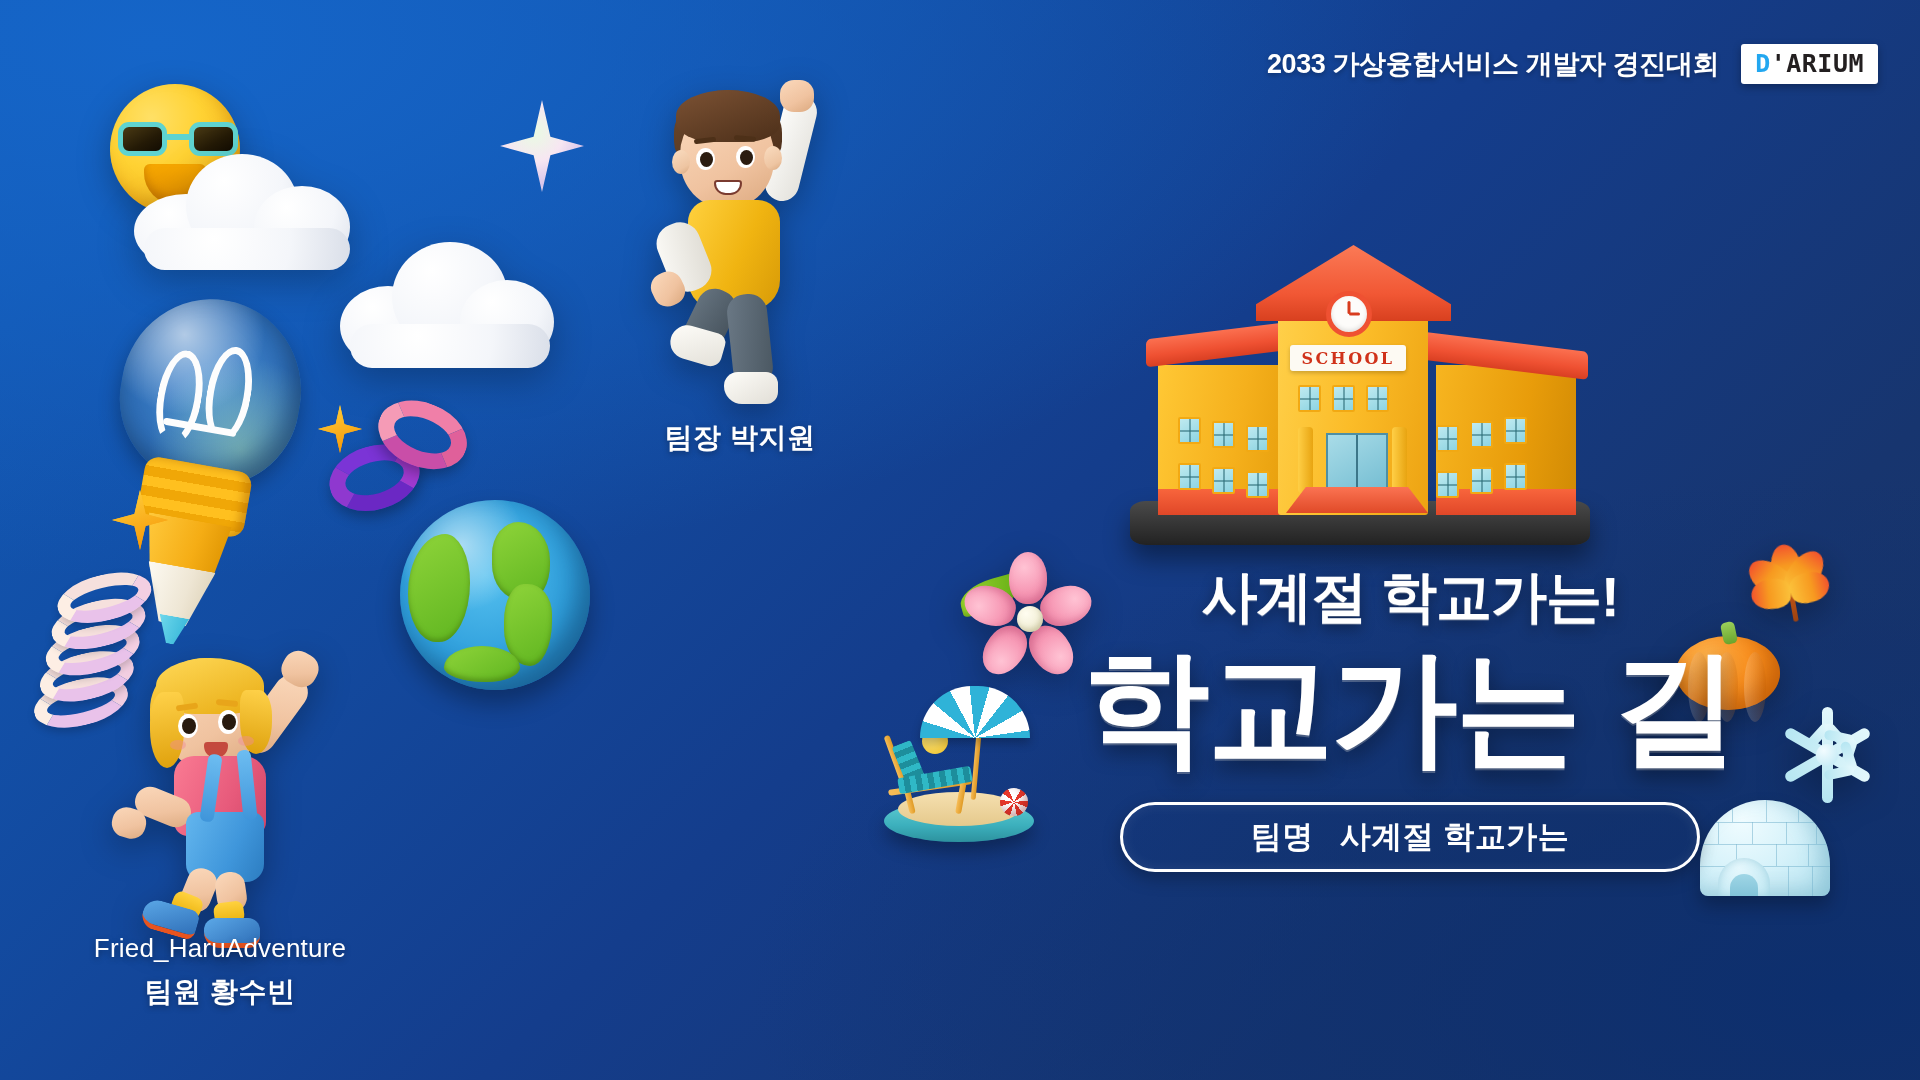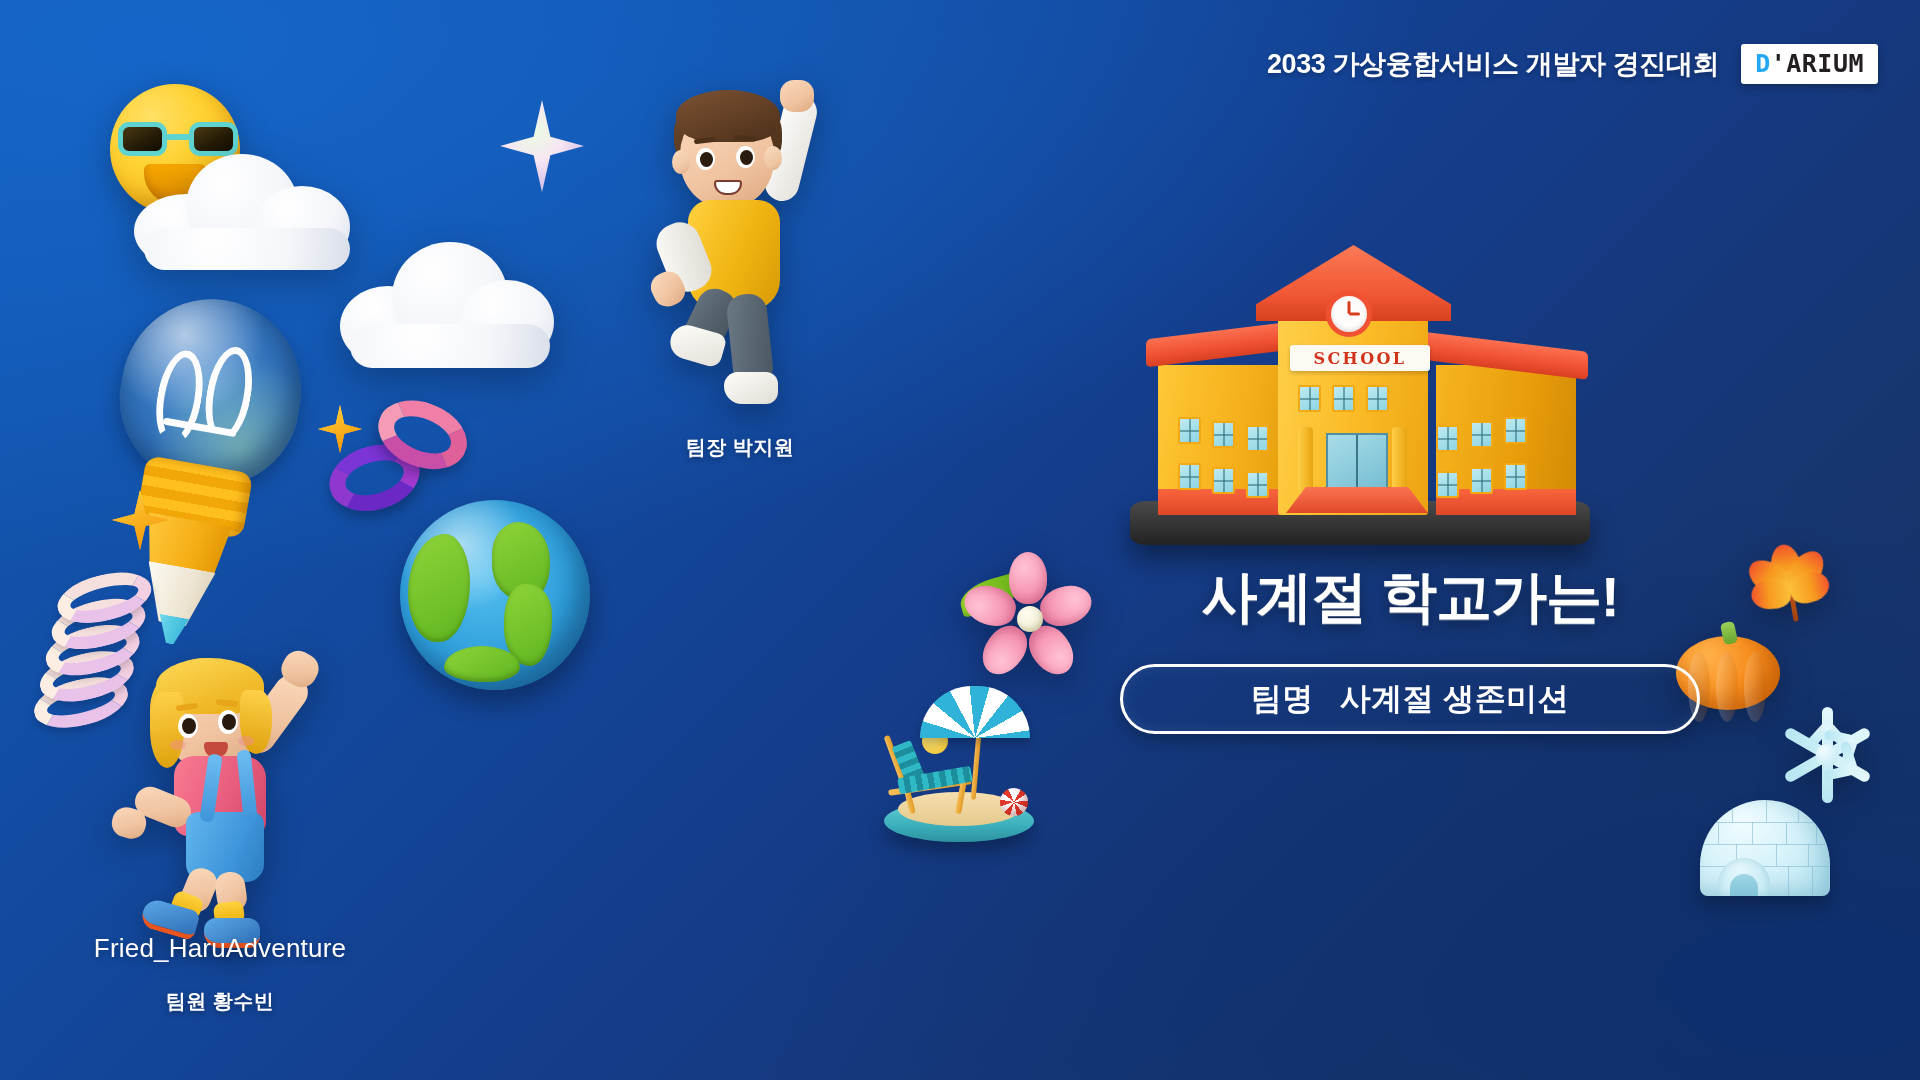--- a/index.html
+++ b/index.html
@@ -247,21 +247,21 @@
     border: 5px solid #ef5132;
     box-shadow: inset 0 -2px 4px rgba(0,0,0,.12);
   }
   .clock::before, .clock::after {
     content: ""; position: absolute; background: #d83c1e; border-radius: 2px;
     left: 50%; top: 50%;
   }
   .clock::before { width: 3px; height: 13px; transform: translate(-50%,-100%); }
   .clock::after  { width: 11px; height: 3px; transform: translate(0,-50%); }
   .sign {
-    position: absolute; left: 160px; top: 100px; width: 140px; height: 26px;
+    position: absolute; left: 160px; top: 100px; width: 116px; height: 26px;
     background: #fdfaf3; border-radius: 3px;
     display: flex; align-items: center; justify-content: center;
     font-family: "DejaVu Serif", serif; font-size: 16px; font-weight: bold;
     letter-spacing: 2.4px; color: #d0321a;
     box-shadow: 0 2px 4px rgba(0,0,0,.2);
   }
   .win {
     position: absolute; width: 23px; height: 27px;
     background: linear-gradient(150deg,#bfeaf0,#8dd4e2);
     border: 2.5px solid #f2a913;
@@ -444,21 +444,21 @@
     background: linear-gradient(180deg,#9fd6e6,#82c3d8);
   }
 
   
   .member {
     position: absolute; text-align: center; color: #ffffff;
     text-shadow: 0 2px 6px rgba(0,0,0,.35);
     white-space: nowrap;
   }
   .member .handle { font-size: 26px; letter-spacing: .2px; line-height: 1.3; }
-  .member .role   { font-size: 20px; font-weight: bold; margin-top: 22px; letter-spacing: 0.5px; }
+  .member .role   { font-size: 28px; font-weight: bold; margin-top: 7px; letter-spacing: 0.5px; }
   #leader { left: 600px; top: 412px; width: 280px; }
   #memberB { left: 50px; top: 932px; width: 340px; }
 
   #titleBlock {
     position: absolute; left: 1040px; top: 560px; width: 740px;
     text-align: center; color: #ffffff;
   }
   #subTitle {
     font-size: 56px; font-weight: bold; letter-spacing: -1px;
     text-shadow: 0 5px 14px rgba(0,0,0,.40), 0 1px 0 rgba(255,255,255,.35);
@@ -754,19 +754,20 @@
     <div class="role">팀장  박지원</div>
   </div>
 
   <div class="member" id="memberB">
     <div class="handle">Fried_HaruAdventure</div>
     <div class="role">팀원  황수빈</div>
   </div>
 
   <div id="titleBlock">
     <div id="subTitle">사계절 학교가는!</div>
+    <div id="mainTitle">학교가는 길</div>
     <div id="teamPill">
       <span class="lbl">팀명</span>
-      <span class="name">사계절 생존미션</span>
+      <span class="name">사계절 학교가는</span>
     </div>
   </div>
 
 </div>
 
 </body></html>

